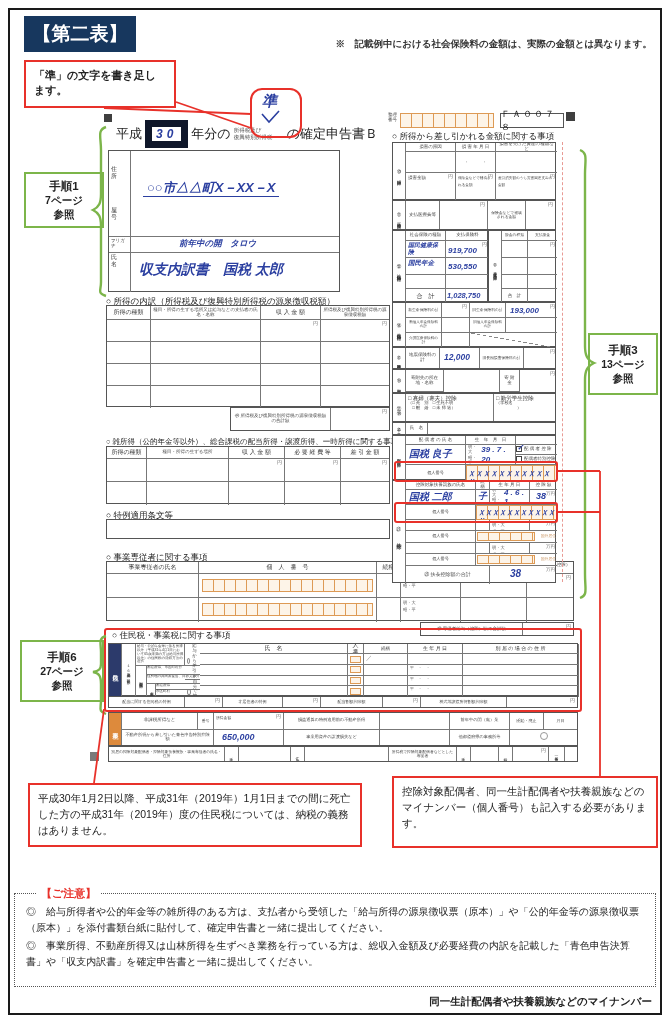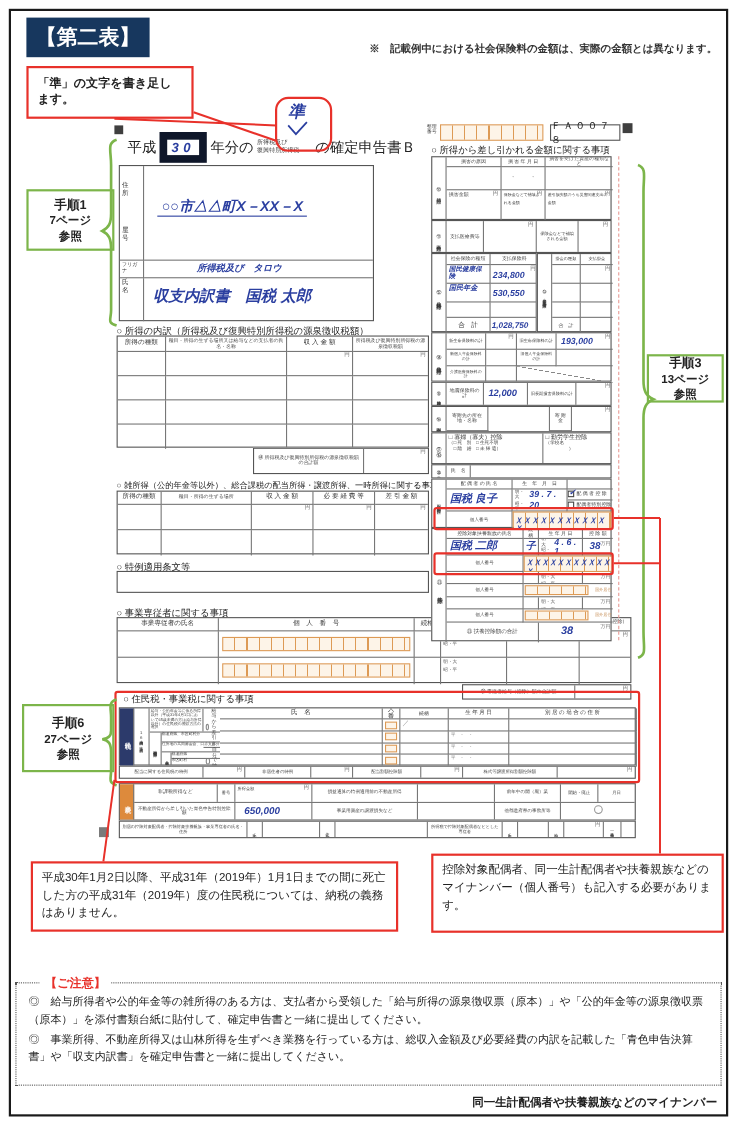--- a/index.html
+++ b/index.html
@@ -39,21 +39,21 @@
 
 <div class="abs" style="left:24px;top:60px;width:152px;height:48px;border:2px solid #e8312a;padding:6px 8px;font-size:11px;font-weight:bold;background:#fff;z-index:6">「準」の文字を書き足します。</div>
 <div class="redln" style="left:250px;top:88px;width:52px;height:50px;border-radius:12px"></div>
 <div class="abs hw" style="left:262px;top:92px;font-size:15px;z-index:6">準</div>
 
 <div class="greenbox" style="left:24px;top:172px;width:80px;height:56px;font-size:11.5px">
   <span>手順1</span>
   <span style="font-size:10.5px">7ページ</span>
   <span style="font-size:10.5px">参照</span>
 </div>
-<div class="greenbox" style="left:588px;top:322px;width:70px;height:44px;font-size:11.5px">
+<div class="greenbox" style="left:588px;top:333px;width:70px;height:62px;font-size:11.5px">
   <span>手順3</span>
   <span style="font-size:10.5px">13ページ</span>
   <span style="font-size:10.5px">参照</span>
 </div>
 <div class="greenbox" style="left:20px;top:640px;width:84px;height:62px;font-size:11.5px">
   <span>手順6</span>
   <span style="font-size:10.5px">27ページ</span>
   <span style="font-size:10.5px">参照</span>
 </div>
 
@@ -74,21 +74,21 @@
 <div class="tb" style="left:108px;top:150px;width:232px;height:142px;grid-template-rows:86px 16px 39px;grid-template-columns:22px 1fr">
   <div class="cl" style="display:flex;flex-direction:column;justify-content:space-around;font-size:6px">
         <span>住　所</span>
         <span>屋　号</span>
       </div>
   <div class="cl nb">
         <span class="hw" style="position:absolute;left:12px;top:30px;font-size:13px;border-bottom:1px solid #2b3fa0;padding:0 4px">○○市△△町X－XX－X</span>
       </div>
   <div class="cl" style="font-size:4.5px">フリガナ</div>
   <div class="cl nb">
-        <span class="hw" style="position:absolute;left:48px;top:2px;font-size:8.5px">所得税及び　タロウ</span>
+        <span class="hw" style="position:absolute;left:48px;top:2px;font-size:8.5px">前年中の開　タロウ</span>
       </div>
   <div class="cl" style="border-bottom:none">氏　名</div>
   <div class="cl nb" style="border-bottom:none">
         <span class="hw" style="position:absolute;left:8px;top:8px;font-size:14px">収支内訳書　国税 太郎</span>
       </div>
 </div>
 
 <div class="abs" style="left:106px;top:296px;font-size:8.5px;color:#222">○ 所得の内訳（所得税及び復興特別所得税の源泉徴収税額）</div>
 <div class="tb" style="left:106px;top:305px;width:284px;height:102px;grid-template-columns:44px 110px 60px 68px;grid-template-rows:14px repeat(4,22px)">
   <div class="cl hd">所得の種類</div>
@@ -346,21 +346,21 @@
       </div>
 </div>
 
 <div class="tb" style="left:392px;top:230px;width:96px;height:72px;grid-template-columns:13px 40px 43px;grid-template-rows:10px 17px 17px 14px 14px">
   <div class="vl" style="grid-row:1/6;font-size:4.5px">⑫ 社会保険料控除</div>
   <div class="cl hd tiny">社会保険の種類</div>
   <div class="cl hd tiny nb">支払保険料</div>
   <div class="cl"><span class="hw" style="font-size:6px">国民健康保険</span></div>
   <div class="cl nb">
         <span class="yen">円</span>
-        <span class="hw" style="position:absolute;left:2px;top:5px;font-size:8px">234,800</span>
+        <span class="hw" style="position:absolute;left:2px;top:5px;font-size:8px">919,700</span>
       </div>
   <div class="cl"><span class="hw" style="font-size:6.5px">国民年金</span></div>
   <div class="cl nb">
         <span class="hw" style="position:absolute;left:2px;top:4px;font-size:8px">530,550</span>
       </div>
   <div class="cl"></div>
       <div class="cl nb"></div>
   <div class="cl hd" style="border-bottom:none">合　計</div>
   <div class="cl nb" style="border-bottom:none">
         <span class="hw" style="position:absolute;left:1px;top:3px;font-size:7.5px">1,028,750</span>

